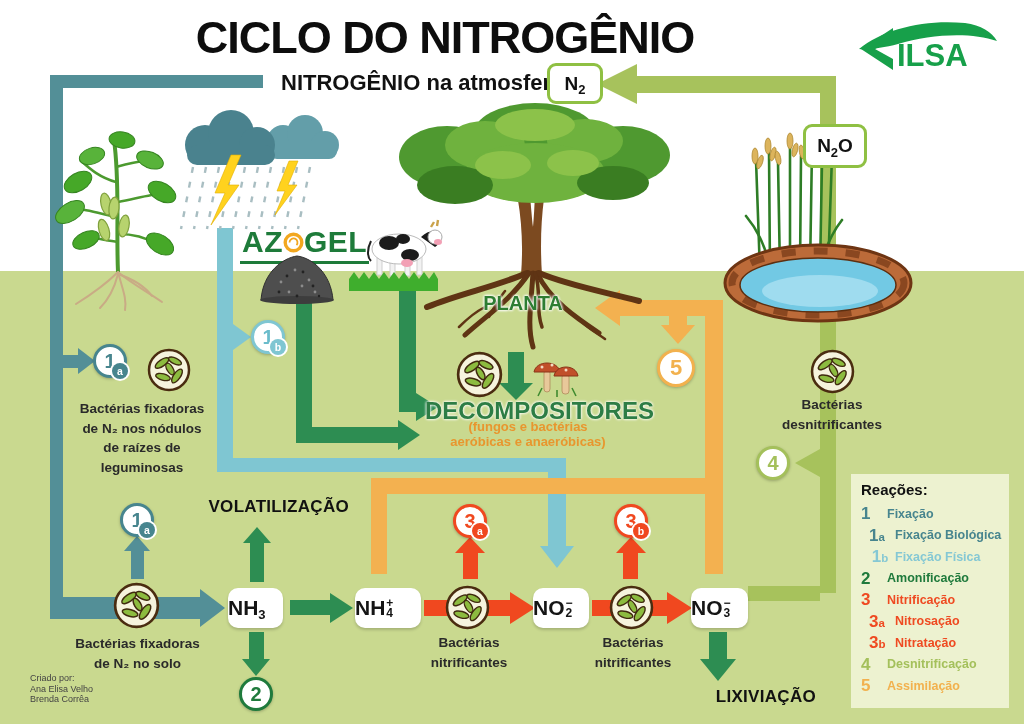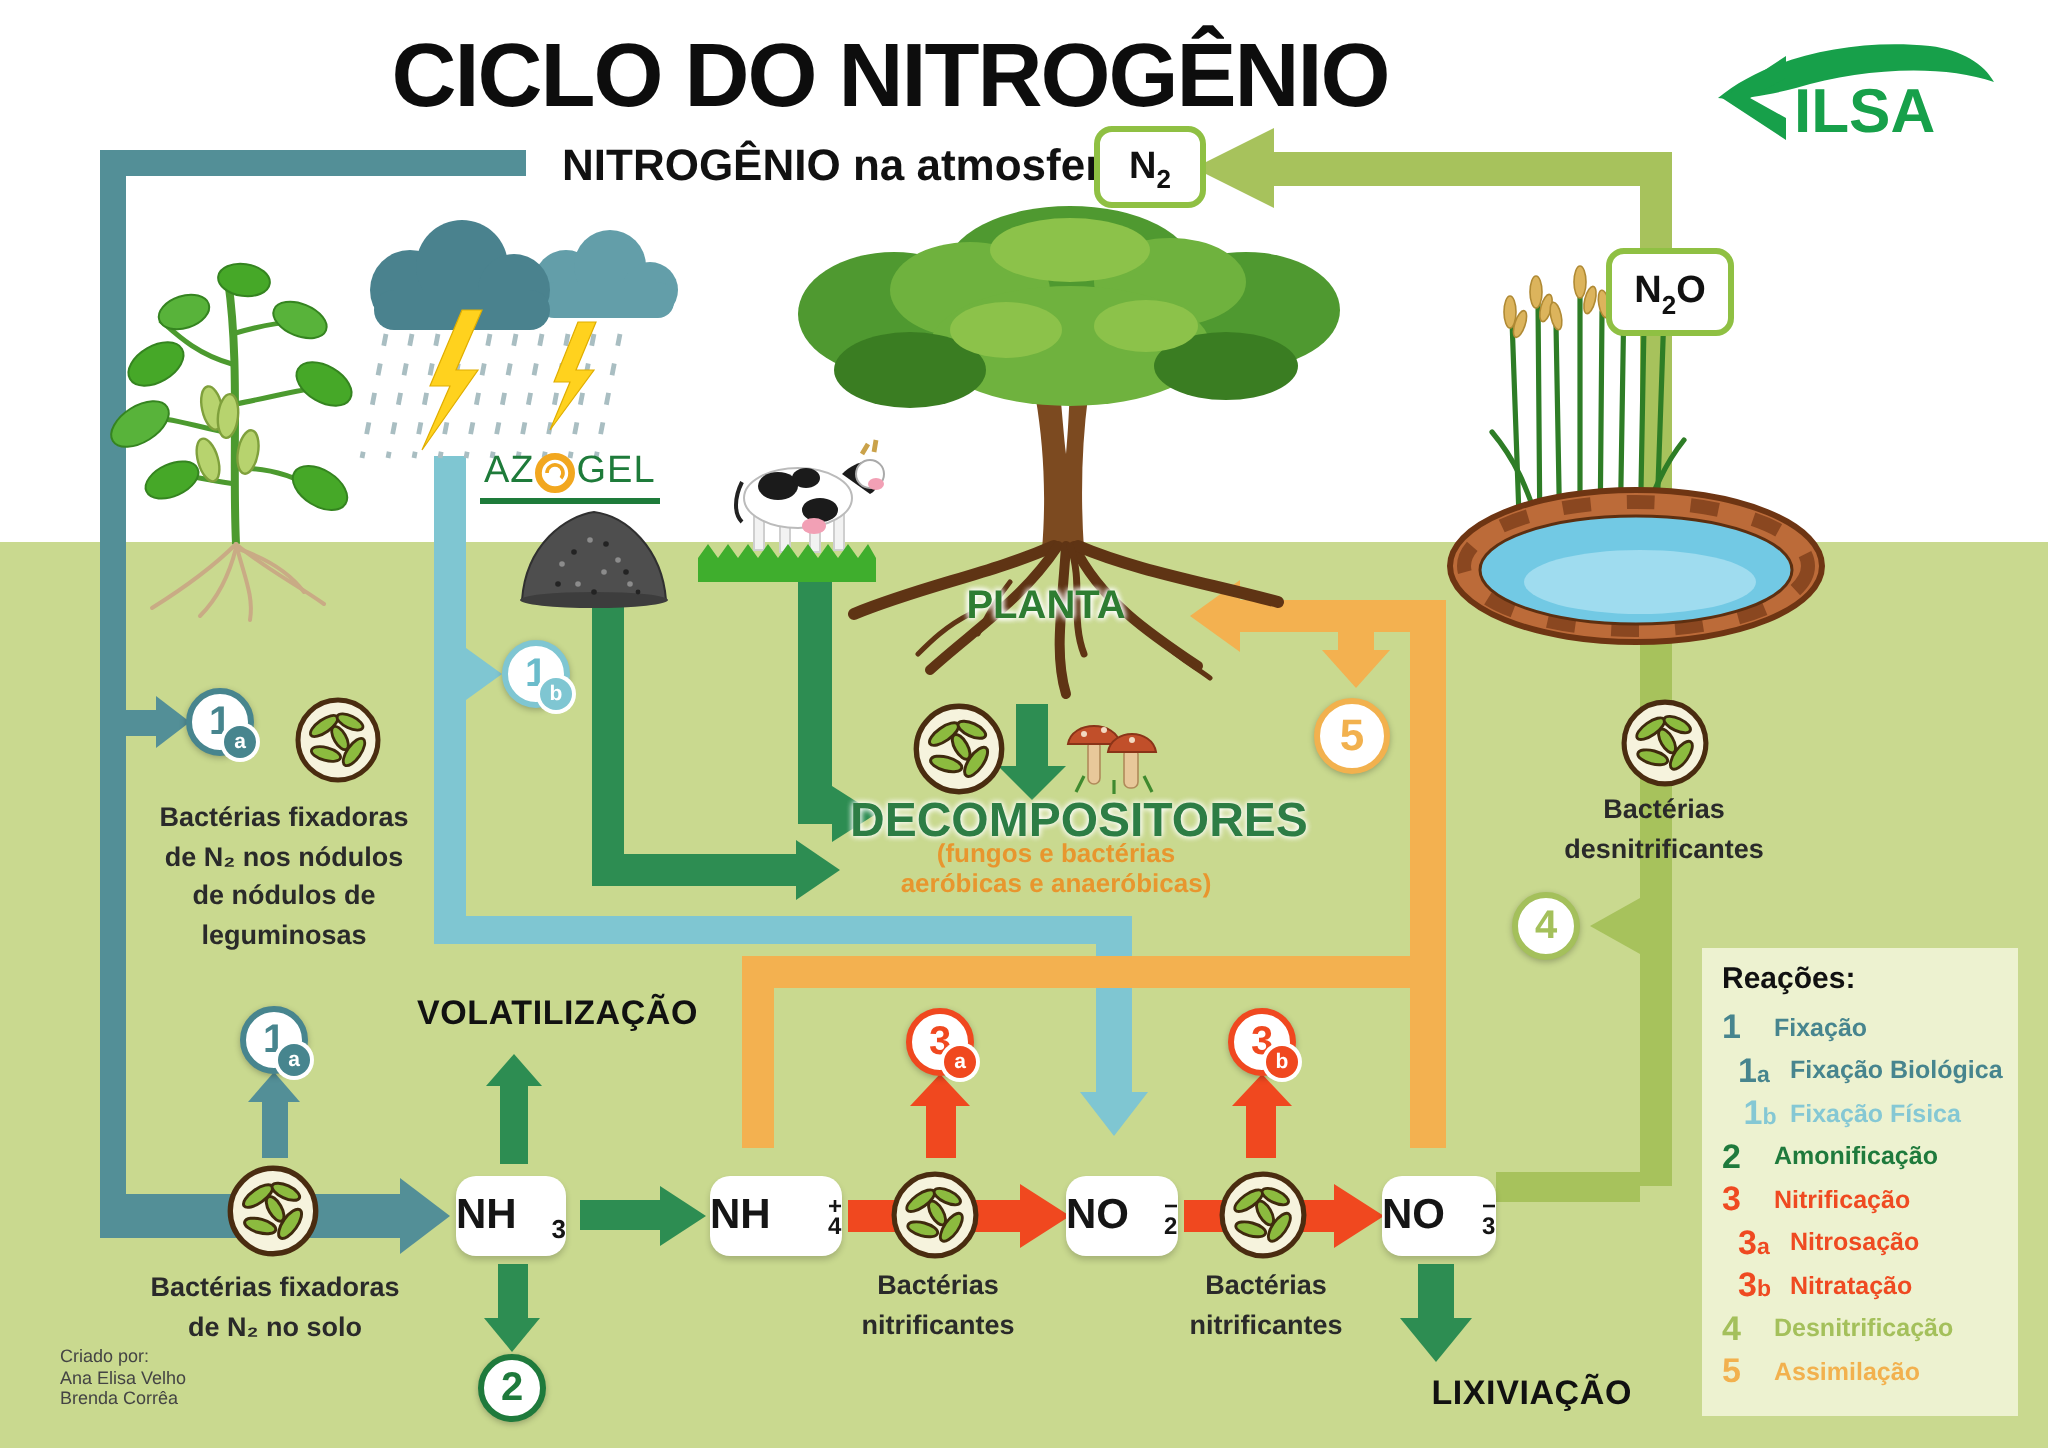--- a/index.html
+++ b/index.html
@@ -10,21 +10,21 @@
   .ah{position:absolute;width:0;height:0}
   .bg-teal{background:#538f97}.bg-lteal{background:#7fc6d2}.bg-green{background:#2d8d52}
   .bg-red{background:#f0481f}.bg-orange{background:#f3b150}.bg-olive{background:#a7c25c}
   #ground{position:absolute;left:0;top:271px;width:1024px;height:453px;background:#c9d98f}
   #title{position:absolute;left:195px;top:12px;width:500px;text-align:center;
          font-size:45px;font-weight:800;letter-spacing:-1px;color:#0d0d0d;white-space:nowrap}
   #subtitle{position:absolute;left:281px;top:70px;font-size:22px;font-weight:bold;white-space:nowrap}
   .gasbox{position:absolute;background:#fff;border:3px solid #8fc043;border-radius:9px;
           display:flex;align-items:center;justify-content:center;font-weight:bold;font-size:19px;color:#111}
   .chem{position:absolute;height:40px;background:#fff;border-radius:10px;display:flex;align-items:center;
-        justify-content:space-between;font-weight:bold;font-size:21px;color:#151515;box-shadow:0 2px 3px rgba(0,0,0,.18)}
+        justify-content:flex-start;font-weight:bold;font-size:21px;color:#151515;box-shadow:0 2px 3px rgba(0,0,0,.18)}
   .csub{font-size:13px;transform:translateY(6px)}
   .stk{display:inline-flex;flex-direction:column;font-size:12px;line-height:10px;margin-left:1px;font-weight:bold}
   .circle{position:absolute;width:28px;height:28px;background:#fff;border:3px solid;border-radius:50%;
           display:flex;align-items:center;justify-content:center;box-shadow:0 1px 3px rgba(0,0,0,.25)}
   .circle .cnum{font-size:20px;font-weight:800;line-height:1}
   .circle .clet{position:absolute;right:-4px;bottom:-4px;width:16px;height:16px;border-radius:50%;
           color:#fff;font-size:10.5px;font-weight:bold;display:flex;align-items:center;justify-content:center;
           box-shadow:0 0 0 2px #fff}
   .c-teal{border-color:#47858e;color:#47858e}.c-teal .clet{background:#47858e}
   .c-lteal{border-color:#7fc6d2;color:#6bbccb}.c-lteal .clet{background:#7fc6d2}
@@ -37,21 +37,21 @@
   .lbl{position:absolute;text-align:center;font-size:13.5px;line-height:19.5px;font-weight:bold;color:#2a2a2a}
   .caps{position:absolute;text-align:right;font-size:17px;font-weight:800;color:#111;letter-spacing:.3px}
   #planta-label{position:absolute;left:458px;top:292px;width:130px;text-align:center;font-size:20px;font-weight:800;
      color:#2e7d32;text-shadow:0 0 3px #fff,0 0 3px #fff,0 0 3px #fff}
   #decomp-label{position:absolute;left:425px;top:397px;width:205px;text-align:center;font-size:24px;font-weight:800;
      color:#2d7d45;text-shadow:0 0 3px #fff,0 0 3px #fff}
   #decomp-sub{position:absolute;left:418px;top:419px;width:220px;text-align:center;font-size:13px;line-height:15px;
      font-weight:bold;color:#e8962e}
   #azogel{position:absolute;left:240px;top:225px;display:flex;align-items:center;border-bottom:3px solid #1e7b3a;
      padding:0 2px 2px 2px}
-  #azogel .az{font-size:19px;font-weight:400;color:#1e7b3a;letter-spacing:.5px}
+  #azogel .az{font-size:30px;font-weight:700;color:#1e7b3a;letter-spacing:.5px}
   #legend{position:absolute;left:851px;top:474px;width:158px;height:234px;background:#edf2d0;
      box-sizing:border-box;padding:7px 4px 7px 10px}
   #legend .ltitle{font-size:15px;font-weight:800;color:#111;margin-bottom:5px}
   .lrow{display:flex;align-items:center;height:21.5px}
   .lrow.ind{margin-left:8px}
   .lnum{min-width:22px;font-size:17px;font-weight:800;line-height:1}
   .llet{font-size:11.5px;font-weight:800}
   .llbl{font-size:12.5px;font-weight:bold;margin-left:4px;white-space:nowrap}
   #credits{position:absolute;left:30px;top:673px;font-size:9px;line-height:10.5px;color:#444}
 </style>
@@ -450,21 +450,21 @@
   <div id="decomp-label">DECOMPOSITORES</div>
   <div id="decomp-sub">
     <div>(fungos e bactérias</div>
     <div>aeróbicas e anaeróbicas)</div>
   </div>
   <div class="caps" style="left:173px;top:497px;width:176px">VOLATILIZAÇÃO</div>
   <div class="caps" style="left:640px;top:687px;width:176px">LIXIVIAÇÃO</div>
   <div class="lbl" style="left:58px;top:399px;width:168px">
     <div>Bactérias fixadoras</div>
     <div>de N₂ nos nódulos</div>
-    <div>de nódulos de</div>
+    <div>de raízes de</div>
     <div>leguminosas</div>
   </div>
   <div class="lbl" style="left:60px;top:634px;width:155px">
     <div>Bactérias fixadoras</div>
     <div>de N₂ no solo</div>
   </div>
   <div class="lbl" style="left:408px;top:633px;width:122px">
     <div>Bactérias</div>
     <div>nitrificantes</div>
   </div>

